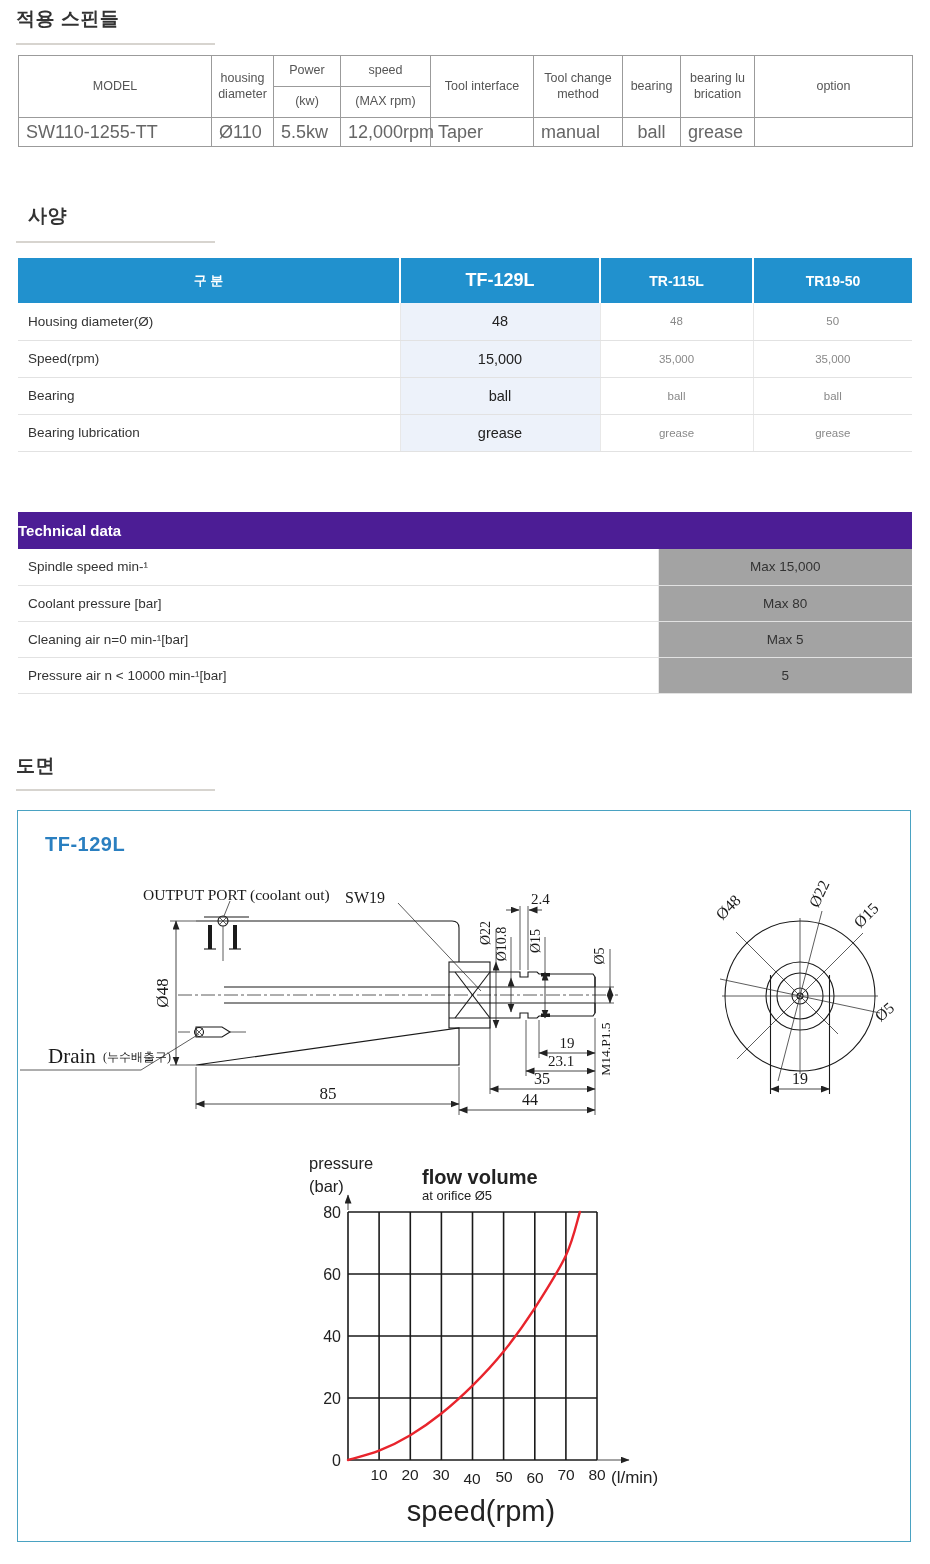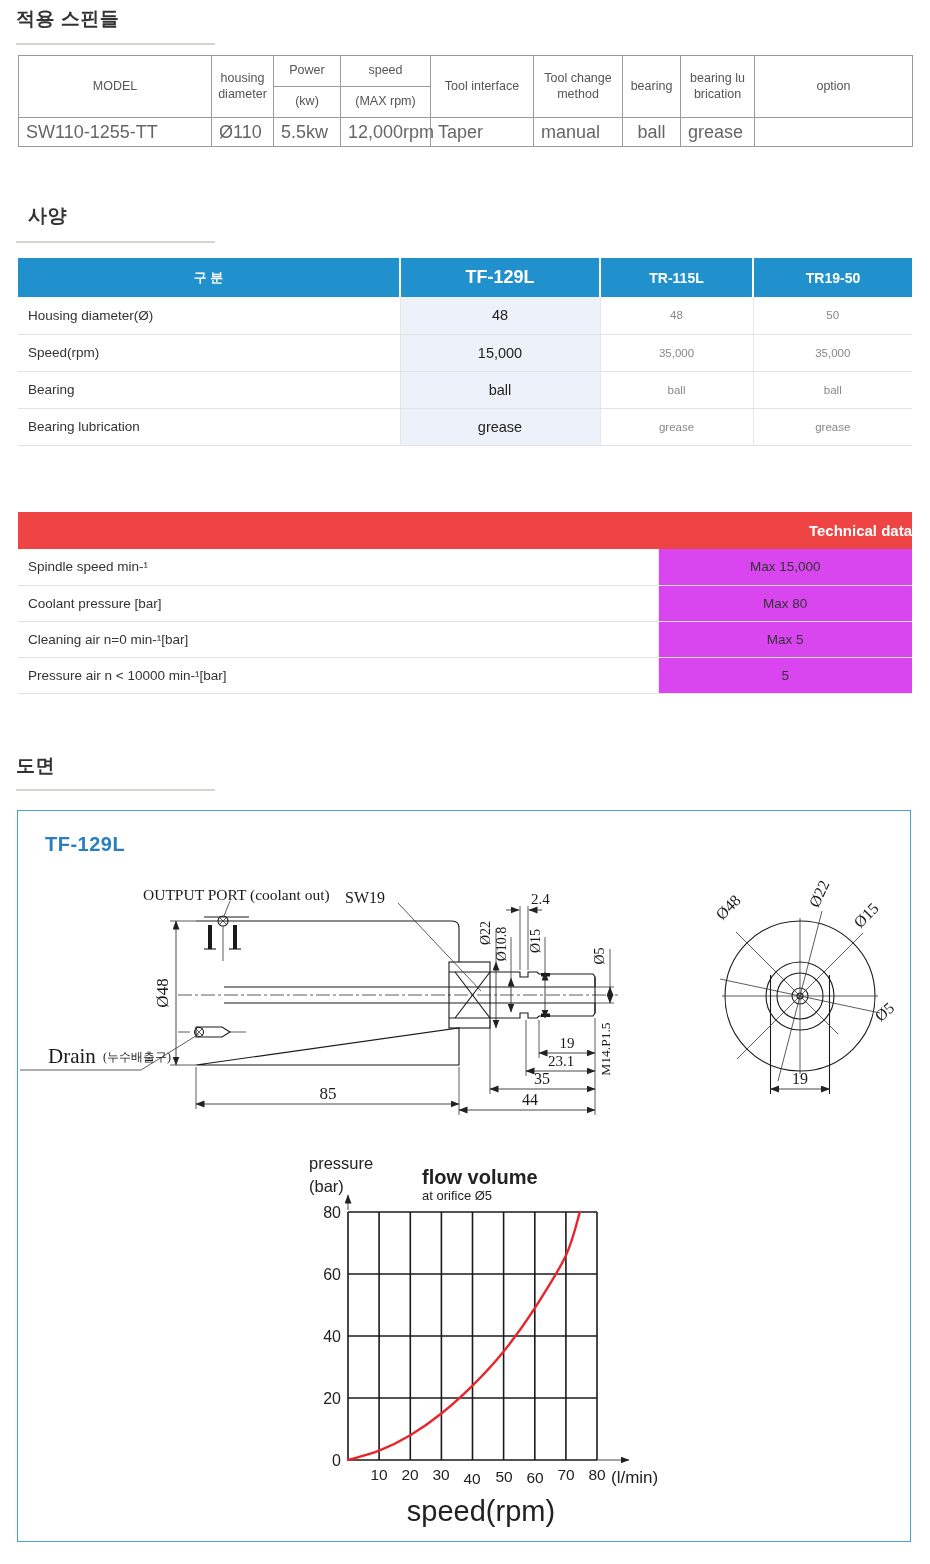--- a/index.html
+++ b/index.html
@@ -15,37 +15,37 @@
   
   table { border-collapse:collapse; table-layout:fixed; }
   #model-table { position:absolute; left:18px; top:55px; width:894px; }
   #model-table th, #model-table td { border:1px solid #9b9b9b; font-weight:normal; }
   #model-table th { font-size:12.5px; color:#555; text-align:center; height:31px; line-height:1.25; }
   #model-table td { font-size:18px; color:#666; height:29px; padding-left:7px; text-align:left; }
   #model-table td.center { text-align:center; padding-left:0; }
 
   
   #spec-table { position:absolute; left:18px; top:258px; width:894px; }
-  #spec-table th { background:#2191ce; color:#fff; height:39px; text-align:center; font-weight:bold; }
+  #spec-table th { background:#2191ce; color:#fff; height:45px; text-align:center; font-weight:bold; }
   #spec-table th.sep { border-right:2px solid #fff; }
   #spec-table th.h-label { font-size:13px; }
   #spec-table th.h-main { font-size:18px; font-weight:600; }
   #spec-table th.h-sub { font-size:14px; }
   #spec-table td { height:37px; border-bottom:1px solid #e2e2e2; border-right:1px solid #e8e8e8; text-align:center; }
   #spec-table td:last-child { border-right:none; }
   #spec-table td.row-label { text-align:left; padding-left:10px; font-size:13.5px; color:#333; }
   #spec-table td.tf { background:#edf2fa; font-size:14.5px; color:#222; }
   #spec-table td.tr-col { font-size:11.5px; color:#888; }
 
   
   #tech-table { position:absolute; left:18px; top:512px; width:894px; }
-  #tech-table th { background:#ef4444; color:#fff; height:37px; font-size:15px; font-weight:600; text-align:right; }
+  #tech-table th { background:#4c1d95; color:#fff; height:37px; font-size:15px; font-weight:600; text-align:left; }
   #tech-table td { height:36px; border-bottom:1px solid #e2e2e2; font-size:13.5px; color:#333; }
   #tech-table td.t-label { padding-left:10px; border-right:1px solid #e8e8e8; text-align:left;margin-top:46px; }
-  #tech-table td.t-value { background:#d946ef; text-align:center; }
+  #tech-table td.t-value { background:#a3a3a3; text-align:center; }
 
   
   #drawing-box { position:absolute; left:17px; top:810px; width:894px; height:732px; border:1px solid #4aa2c2; background:#fff; }
   #drawing-model { position:absolute; left:27px; top:22px; font-size:20px; font-weight:600; color:#2a7fc0; letter-spacing:0.5px; }
   #drawing-svg { position:absolute; left:0; top:0; }
   .cad { stroke:#1a1a1a; stroke-width:1.1; fill:none; }
   .cadthin { stroke:#333; stroke-width:0.8; fill:none; }
   .dim { stroke:#333; stroke-width:0.9; fill:none; }
   .serif { font-family:"Liberation Serif","DejaVu Serif",serif; fill:#1a1a1a; }
   .chtxt { font-family:"Liberation Sans","DejaVu Sans",sans-serif; fill:#222; }

